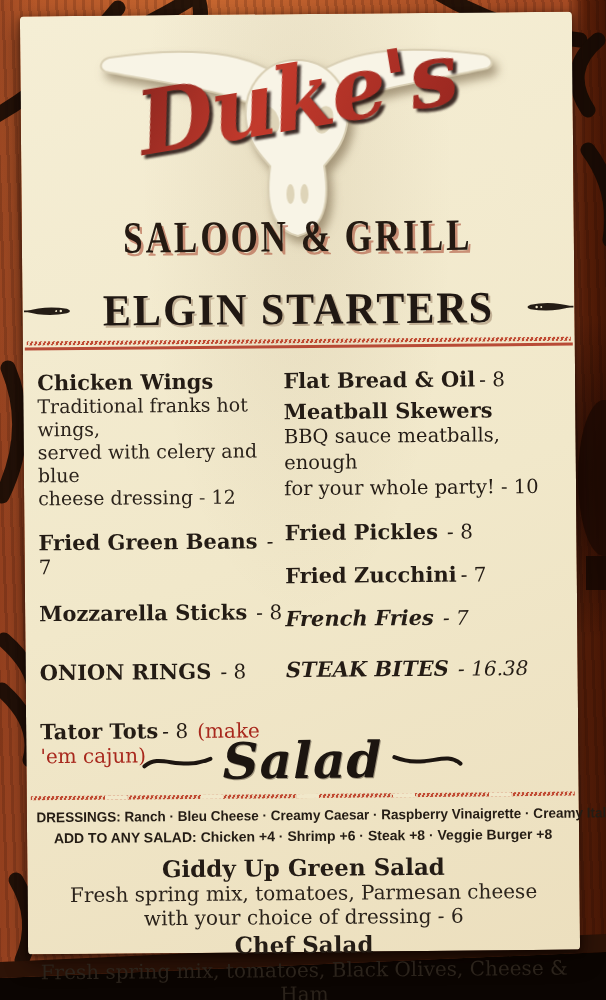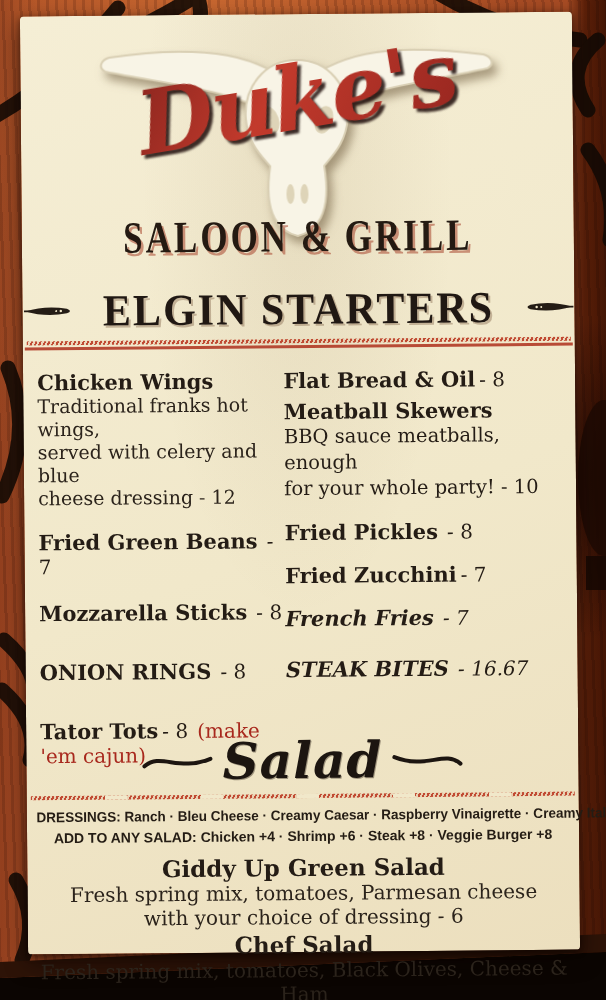--- a/index.html
+++ b/index.html
@@ -198,21 +198,21 @@
       </div>
       <div class="item mb-sm">
         <span class="iname">Fried Zucchini</span><span class="iprice">- 7</span>
       </div>
       <div class="item italic mb-ff">
         <span class="iname">French Fries</span>
         <span class="iprice">- 7</span>
       </div>
       <div class="item italic">
         <span class="iname">STEAK BITES</span>
-        <span class="iprice">- 16.67</span>
+        <span class="iprice">- 16.38</span>
       </div>
     </div>
   </div>
 
   <div class="salad-header">
     <svg width="74" height="24" viewBox="0 0 74 24" aria-hidden="true">
       <path d="M4 16 C 20 2 38 22 70 9" stroke="#1c1510" stroke-width="4" fill="none" stroke-linecap="round"></path>
     </svg>
     <span class="salad-title">Salad</span>
     <svg width="74" height="24" viewBox="0 0 74 24" aria-hidden="true">

